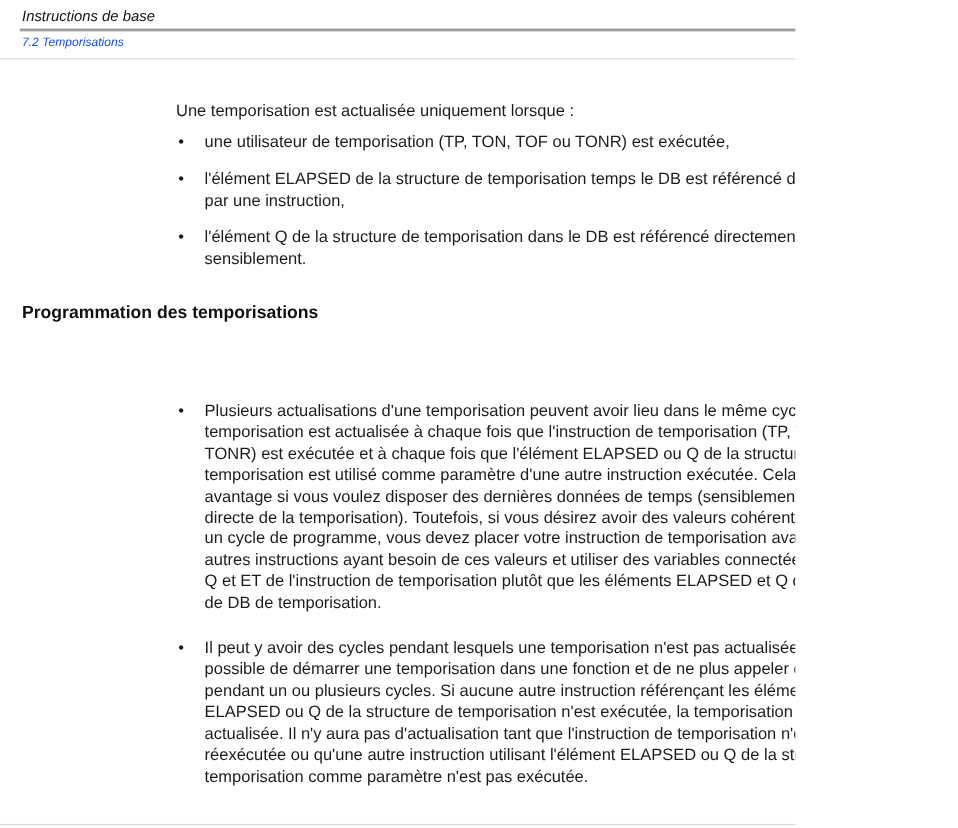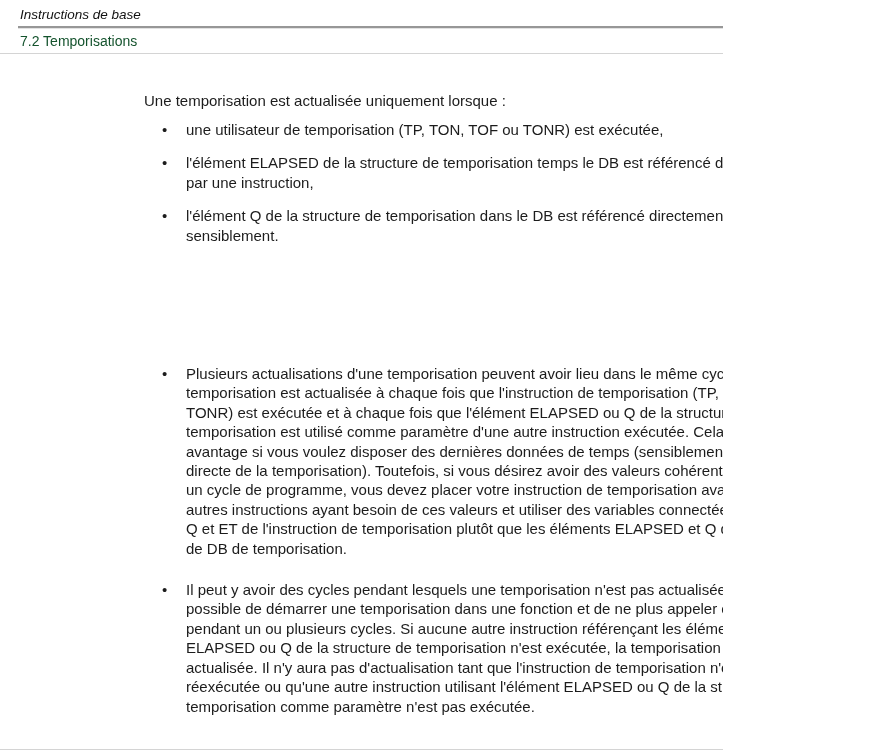--- a/index.html
+++ b/index.html
@@ -26,22 +26,23 @@
     width: 838px;
     top: 26px;
     height: 2px;
     background: #979797;
     border-bottom: 1px solid #e2e2e2;
   }
   .section-head {
     position: absolute;
     left: 20px;
     top: 33px;
-    font-size: 14px;
-    color: #14532d;
+    font-size: 11px;
+    font-style: italic;
+    color: #1d4ed8;
   }
   .rule-sub {
     position: absolute;
     left: 0;
     width: 871px;
     top: 53px;
     height: 1px;
     background: #d4d4d4;
   }
   .rule-bottom {
@@ -52,21 +53,21 @@
     height: 1px;
     background: #d4d4d4;
   }
   .body-text {
     font-size: 15px;
     line-height: 19.4px;
     color: #1c1c1c;
   }
   .intro-lead {
     position: absolute;
-    left: 144px;
+    left: 160px;
     top: 91px;
     width: 655px;
   }
   .intro-bullets {
     position: absolute;
     left: 162px;
     top: 120px;
     width: 660px;
   }
   .prog-heading {
@@ -127,20 +128,21 @@
     <div class="bullet-item">
       <span class="bullet-marker">•</span>
       <span class="bullet-text body-text">l'élément ELAPSED de la structure de temporisation temps le DB est référencé directement par une instruction,</span>
     </div>
     <div class="bullet-item">
       <span class="bullet-marker">•</span>
       <span class="bullet-text body-text">l'élément Q de la structure de temporisation dans le DB est référencé directement par une sensiblement.</span>
     </div>
   </div>
 
+  <div class="prog-heading">Programmation des temporisations</div>
 
 
   <div class="prog-bullets">
     <div class="bullet-item">
       <span class="bullet-marker">•</span>
       <span class="bullet-text body-text">Plusieurs actualisations d'une temporisation peuvent avoir lieu dans le même cycle. La temporisation est actualisée à chaque fois que l'instruction de temporisation (TP, TON, TOF, TONR) est exécutée et à chaque fois que l'élément ELAPSED ou Q de la structure de temporisation est utilisé comme paramètre d'une autre instruction exécutée. Cela constitue un avantage si vous voulez disposer des dernières données de temps (sensiblement une lecture directe de la temporisation). Toutefois, si vous désirez avoir des valeurs cohérentes durant tout un cycle de programme, vous devez placer votre instruction de temporisation avant toutes les autres instructions ayant besoin de ces valeurs et utiliser des variables connectées aux sorties Q et ET de l'instruction de temporisation plutôt que les éléments ELAPSED et Q de la structure de DB de temporisation.</span>
     </div>
     <div class="bullet-item">
       <span class="bullet-marker">•</span>
       <span class="bullet-text body-text">Il peut y avoir des cycles pendant lesquels une temporisation n'est pas actualisée. Il est possible de démarrer une temporisation dans une fonction et de ne plus appeler cette fonction pendant un ou plusieurs cycles. Si aucune autre instruction référençant les éléments ELAPSED ou Q de la structure de temporisation n'est exécutée, la temporisation n'est pas actualisée. Il n'y aura pas d'actualisation tant que l'instruction de temporisation n'est pas réexécutée ou qu'une autre instruction utilisant l'élément ELAPSED ou Q de la structure de temporisation comme paramètre n'est pas exécutée.</span>

